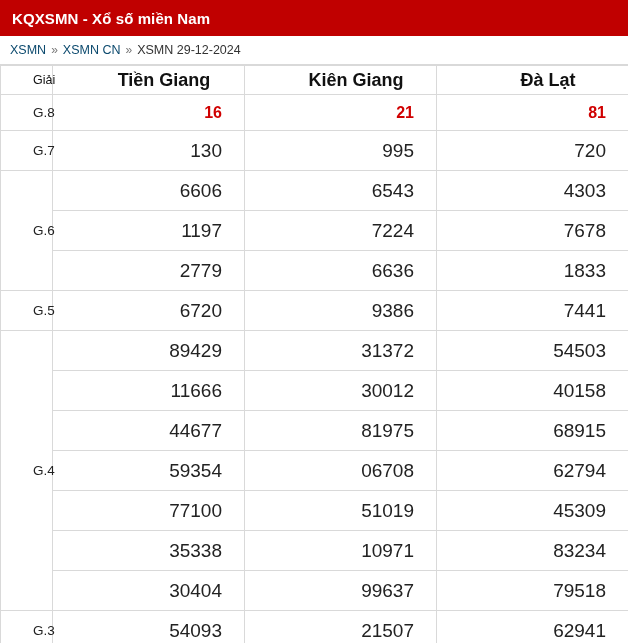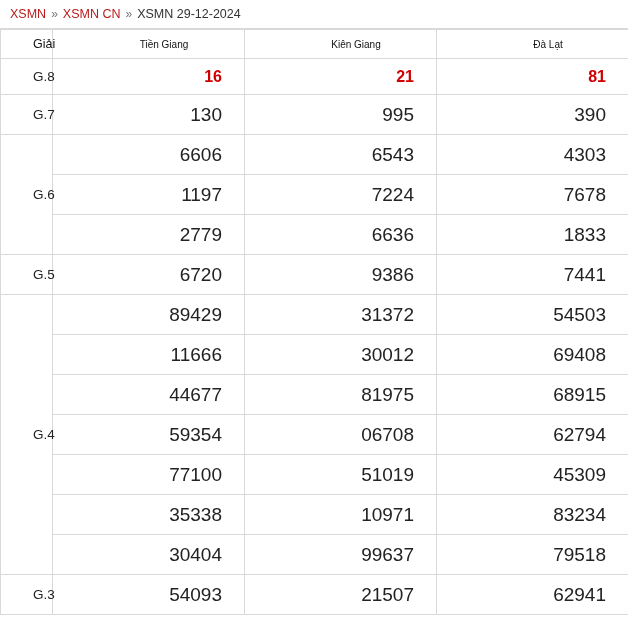--- a/index.html
+++ b/index.html
@@ -31,21 +31,21 @@
     height: 29px;
     border-bottom: 1px solid #d9d9d9;
     display: flex;
     align-items: center;
     padding: 0 10px;
     font-size: 12.5px;
     color: #333333;
     background: #ffffff;
   }
   .breadcrumb a {
-    color: #b91c1c;
+    color: #0c4a6e;
     text-decoration: none;
   }
   .breadcrumb .sep {
     color: #777777;
     margin: 0 5px;
     font-size: 12px;
   }
   table.results {
     width: 628px;
     border-collapse: collapse;
@@ -59,22 +59,22 @@
   }
   table.results th:first-child, table.results td:first-child {
     border-left: 1px solid #d9d9d9;
   }
   table.results tr:first-child th {
     border-top: 1px solid #d9d9d9;
   }
   .col-prize { width: 52px; }
   .col-prov  { width: 192px; }
   thead th {
-    font-size: 10px;
-    font-weight: normal;
+    font-size: 18px;
+    font-weight: bold;
     color: #111111;
     height: 29px;
     text-align: center;
     background: #ffffff;
   }
   thead th.prize-head {
     font-weight: normal;
     font-size: 12.5px;
   }
   td.prize-label {
@@ -99,20 +99,23 @@
     height: 33px;
     line-height: 33px;
   }
   td.num.g7 { font-size: 19px; }
 </style>
 </head>
 <body>
 
 <div id="page">
 
+  <div class="title-bar">
+    <span>KQXSMN - Xổ số miền Nam</span>
+  </div>
 
   <div class="breadcrumb">
     <a href="#">XSMN</a>
     <span class="sep">»</span>
     <a href="#">XSMN CN</a>
     <span class="sep">»</span>
     <span>XSMN 29-12-2024</span>
   </div>
 
   <table class="results">
@@ -134,21 +137,21 @@
         <tr>
           <td class="prize-label" rowspan="1">G.8</td>
           <td class="num big">16</td>
           <td class="num big">21</td>
           <td class="num big">81</td>
         </tr>
         <tr>
           <td class="prize-label" rowspan="1">G.7</td>
           <td class="num g7">130</td>
           <td class="num g7">995</td>
-          <td class="num g7">390</td>
+          <td class="num g7">720</td>
         </tr>
         <tr>
           <td class="prize-label" rowspan="3">G.6</td>
           <td class="num">6606</td>
           <td class="num">6543</td>
           <td class="num">4303</td>
         </tr>
         <tr>
           <td class="num">1197</td>
           <td class="num">7224</td>
@@ -167,21 +170,21 @@
         </tr>
         <tr>
           <td class="prize-label" rowspan="7">G.4</td>
           <td class="num">89429</td>
           <td class="num">31372</td>
           <td class="num">54503</td>
         </tr>
         <tr>
           <td class="num">11666</td>
           <td class="num">30012</td>
-          <td class="num">69408</td>
+          <td class="num">40158</td>
         </tr>
         <tr>
           <td class="num">44677</td>
           <td class="num">81975</td>
           <td class="num">68915</td>
         </tr>
         <tr>
           <td class="num">59354</td>
           <td class="num">06708</td>
           <td class="num">62794</td>

